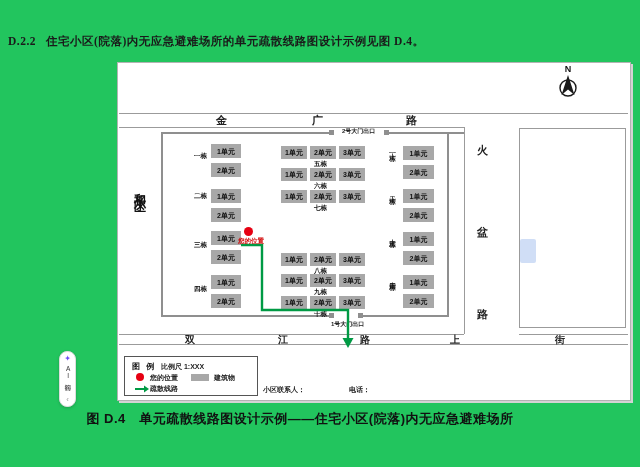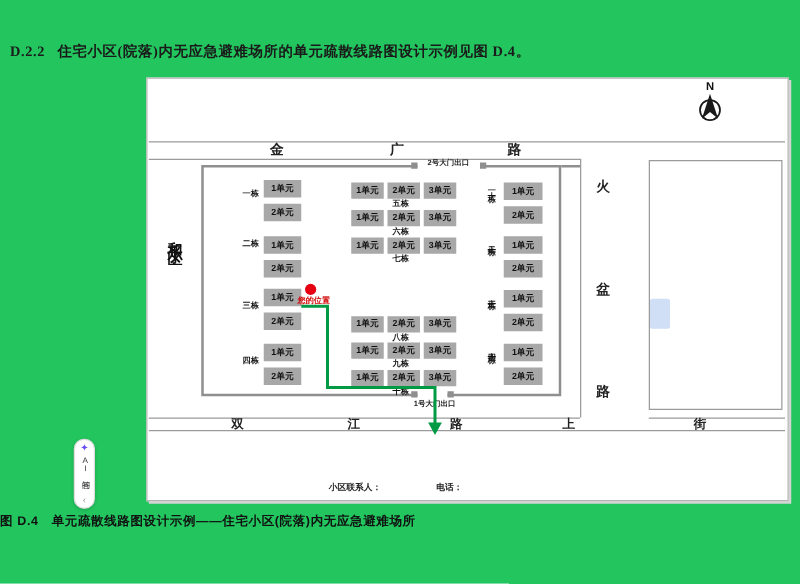--- a/index.html
+++ b/index.html
@@ -32,21 +32,21 @@
   .po{position:absolute;left:401px;top:65px;width:107px;height:200px;border:1.2px solid #9b9b9b;box-sizing:border-box;background:#fff;}
   .po-label{position:absolute;left:0;top:170px;width:100%;text-align:center;font-size:13px;font-weight:bold;letter-spacing:5px;color:#111;text-indent:5px;}
   .wm{position:absolute;left:402px;top:176px;width:16px;height:24px;background:rgba(120,160,230,.35);border-radius:2px;}
   .overlay{position:absolute;left:0;top:0;pointer-events:none;}
   .legend{position:absolute;left:6px;top:293px;width:134px;height:40px;border:1px solid #555;box-sizing:border-box;background:#fff;}
   .lg-title{position:absolute;left:7px;top:4px;font-size:8px;font-weight:bold;letter-spacing:2px;color:#111;}
   .lg-scale{position:absolute;left:36px;top:5px;font-size:7px;font-weight:bold;color:#222;}
   .lg-t{position:absolute;font-size:7px;font-weight:bold;color:#222;line-height:1;white-space:nowrap;}
   .lg-swatch{position:absolute;left:66px;top:17px;width:18px;height:7px;background:#a8a8a8;}
   .contact{position:absolute;font-size:7px;font-weight:bold;color:#222;white-space:nowrap;}
-  .caption{position:absolute;left:0;top:410px;width:600px;font-size:10px;font-weight:bold;color:#111;letter-spacing:.5px;}
+  .caption{position:absolute;left:0;top:410px;width:600px;text-align:center;font-size:13px;font-weight:bold;color:#111;letter-spacing:.5px;}
   .ai{position:absolute;left:59px;top:351px;width:17px;height:56px;border:1px solid #ddd;border-radius:8px;background:#fff;box-shadow:0 1px 3px rgba(0,0,0,.18);display:flex;flex-direction:column;align-items:center;padding:3px 0 2px;box-sizing:border-box;cursor:pointer;}
   .ai-star{font-size:8px;color:#6b4df5;line-height:1;}
   .ai-label{writing-mode:vertical-rl;text-orientation:upright;font-size:6.5px;color:#333;line-height:1;margin-top:2px;flex:1;}
   .ai-ch{font-size:8px;color:#999;line-height:1;}
 </style>
 </head>
 <body>
 
 <div class="page">
 
@@ -166,20 +166,33 @@
     <div class="wm"></div>
 
     <svg class="overlay" width="512" height="337" viewBox="0 0 512 337">
       <polyline points="123,182 144,182 144,247 230,247 230,276" fill="none" stroke="#009a44" stroke-width="2.4"></polyline>
       <polygon points="224.5,275 235.5,275 230,285" fill="#009a44"></polygon>
     </svg>
 
     <div class="dot" style="left:126px;top:164px;width:9px;height:9px;"></div>
     <span class="loc" style="left:120px;top:175px;">您的位置</span>
 
+    <div class="legend">
+      <span class="lg-title">图 例</span>
+      <span class="lg-scale">比例尺 1:XXX</span>
+      <div class="dot" style="left:11px;top:16px;width:8px;height:8px;"></div>
+      <span class="lg-t" style="left:25px;top:17px;">您的位置</span>
+      <div class="lg-swatch"></div>
+      <span class="lg-t" style="left:89px;top:17px;">建筑物</span>
+      <svg style="position:absolute;left:10px;top:28px;" width="14" height="8">
+        <line x1="0" y1="4" x2="9" y2="4" stroke="#009a44" stroke-width="2"></line>
+        <polygon points="9,0.5 14,4 9,7.5" fill="#009a44"></polygon>
+      </svg>
+      <span class="lg-t" style="left:25px;top:28px;">疏散线路</span>
+    </div>
     <span class="contact" style="left:145px;top:322px;">小区联系人：</span>
     <span class="contact" style="left:231px;top:322px;">电话：</span>
   </div>
 
   <div class="caption">图 D.4　单元疏散线路图设计示例——住宅小区(院落)内无应急避难场所</div>
 
   <div class="ai">
     <span class="ai-star">✦</span>
     <span class="ai-label">AI问答</span>
     <span class="ai-ch">‹</span>

